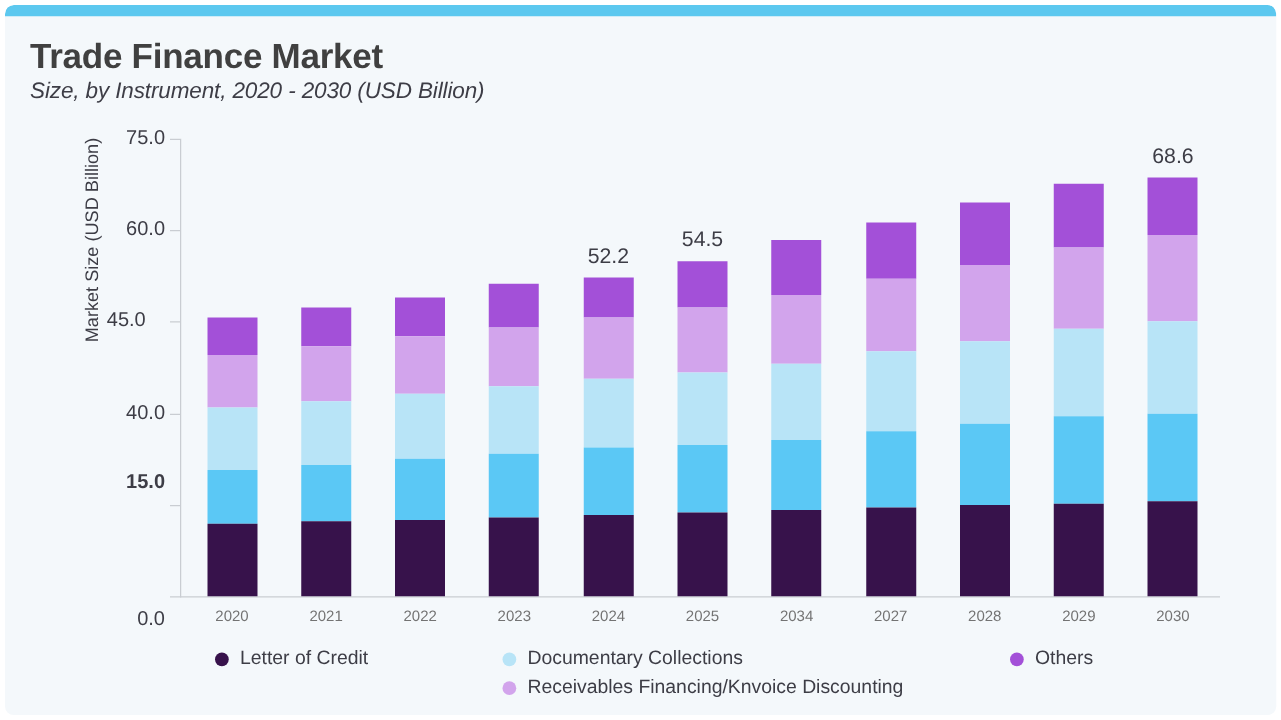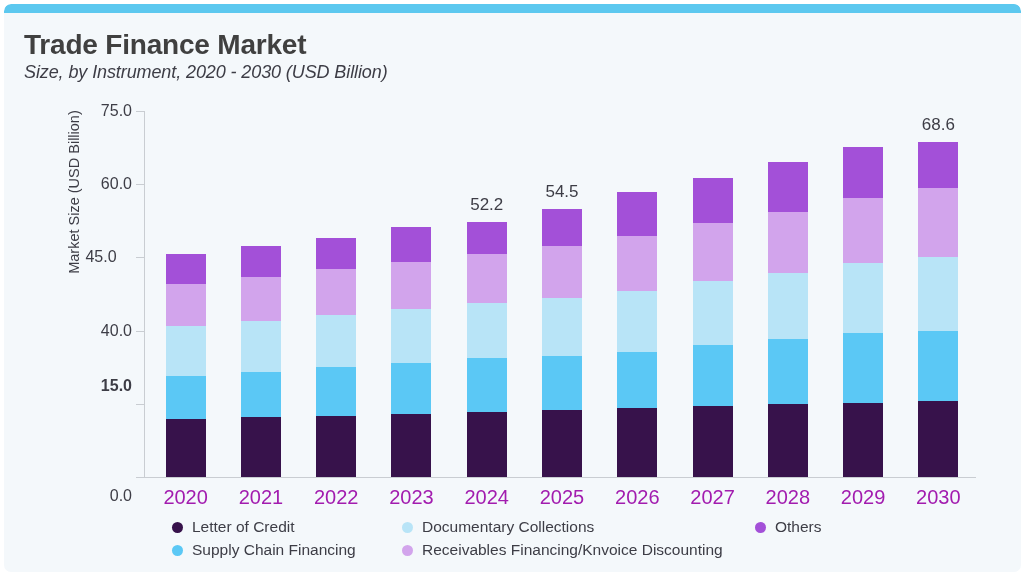--- a/index.html
+++ b/index.html
@@ -171,22 +171,22 @@
     text-align: center;
     font-size: 17px;
     color: #3d3d46;
     white-space: nowrap;
   }
   .xtick-label {
     position: absolute;
     top: 482px;
     width: 54px;
     text-align: center;
-    font-size: 20px;
-    color: #a21caf;
+    font-size: 12px;
+    color: #737373;
   }
   
   #legend {
     position: absolute;
     left: 168px; top: 514px;
     width: 840px; height: 50px;
   }
   .legend-item {
     position: absolute;
     display: flex;
@@ -338,43 +338,39 @@
           <div class="bar-label" style="bottom: 341.768px;">68.6</div>
         </div>
       </div>
     <div id="xticks-layer">
         <div class="xtick-label" style="left: 154.636px;">2020</div>
         <div class="xtick-label" style="left: 229.909px; text-align: center;">2021</div>
         <div class="xtick-label" style="left: 305.182px;">2022</div>
         <div class="xtick-label" style="left: 380.455px;">2023</div>
         <div class="xtick-label" style="left: 455.727px;">2024</div>
         <div class="xtick-label" style="left: 531px;">2025</div>
-        <div class="xtick-label" style="left: 606.273px;">2026</div>
+        <div class="xtick-label" style="left: 606.273px;">2034</div>
         <div class="xtick-label" style="left: 681.545px;">2027</div>
         <div class="xtick-label" style="left: 756.818px;">2028</div>
         <div class="xtick-label" style="left: 832.091px;">2029</div>
         <div class="xtick-label" style="left: 907.364px;">2030</div>
       </div>
 
     <div id="legend">
         <div class="legend-item" style="left: 0px; top: 0px;">
           <span class="legend-dot" style="background: rgb(55, 18, 75);"></span>
           <span class="legend-text">Letter of Credit</span>
         </div>
-        <div class="legend-item" style="left: 0px; top: 23px;">
-          <span class="legend-dot" style="background: rgb(91, 200, 245);"></span>
-          <span class="legend-text">Supply Chain Financing</span>
-        </div>
         <div class="legend-item" style="left: 230px; top: 0px;">
           <span class="legend-dot" style="background: rgb(184, 228, 247);"></span>
           <span class="legend-text">Documentary Collections</span>
         </div>
         <div class="legend-item" style="left: 230px; top: 23px;">
           <span class="legend-dot" style="background: rgb(210, 164, 236);"></span>
           <span class="legend-text">Receivables Financing/Knvoice Discounting</span>
         </div>
-        <div class="legend-item" style="left: 583px; top: 0px;">
+        <div class="legend-item" style="left: 636px; top: 0px;">
           <span class="legend-dot" style="background: rgb(163, 80, 216);"></span>
           <span class="legend-text">Others</span>
         </div>
       </div>
   </div>
 </div>
 
 </body></html>

